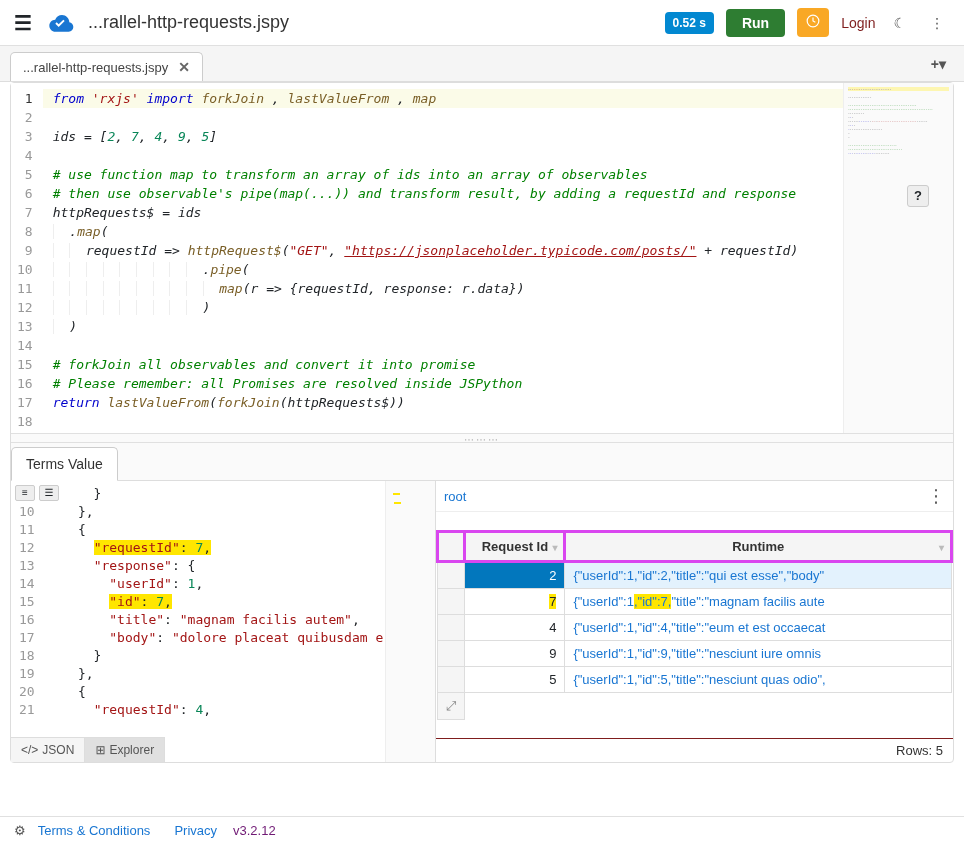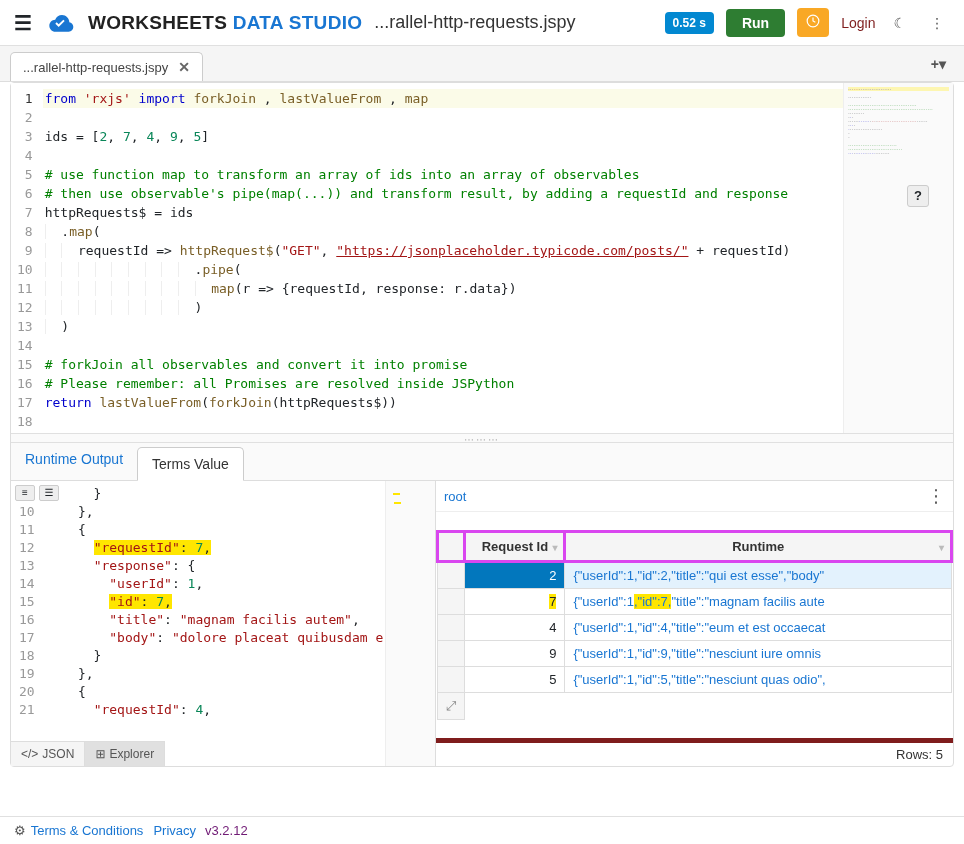--- a/index.html
+++ b/index.html
@@ -28,21 +28,21 @@
 .tab-spacer { flex: 1; }
 .add-tab { padding: 4px 8px; color: #555; cursor: pointer; font-weight: bold; }
 .help-btn { position: absolute; right: 24px; top: 102px; background: #eee; border: 1px solid #ccc; width: 22px; height: 22px; border-radius: 3px; font-size: 13px; font-weight: bold; text-align: center; line-height: 20px; cursor: pointer; z-index: 5; }
 
 
 .editor-wrap { border: 1px solid #ddd; border-radius: 4px; margin: 0 10px; display: flex; flex-direction: column; position: relative; }
 .editor { display: flex; height: 350px; background: #fff; position: relative; }
 .gutter { background: #fff; color: #999; font-family: "Consolas", monospace; font-size: 13px; text-align: right; padding: 6px 10px 6px 6px; line-height: 19px; user-select: none; border-right: 0; }
 .gutter .cur { color: #333; }
 .code { font-family: "Consolas", monospace; font-size: 13px; padding: 6px 0; line-height: 19px; white-space: pre; flex: 1; overflow: auto; position: relative; }
-.code .line { padding: 0 2px; }
+.code .line { padding: 0 10px; font-style: italic; }
 .code .line.hl { background: #fbfbe8; }
 .kw { color: #0000cc; }
 .str { color: #a31515; }
 .num { color: #098658; }
 .fn { color: #795e26; }
 .com { color: #008000; }
 .url { color: #a31515; text-decoration: underline; }
 .minimap { width: 110px; background: #fafafa; border-left: 1px solid #eee; font-size: 3px; line-height: 4px; padding: 4px; overflow: hidden; font-family: monospace; }
 .minimap .ml { white-space: pre; }
 .minimap .hl { background: #fdf6b1; }
@@ -81,47 +81,43 @@
 .grid table { width: 100%; border-collapse: collapse; font-size: 13px; }
 .grid th { background: #f5f5f5; border: 3px solid #d946ef; padding: 6px 8px; text-align: center; font-weight: 700; color: #333; position: relative; }
 .grid th .filter { position: absolute; right: 6px; top: 50%; transform: translateY(-50%); color: #bbb; font-size: 10px; }
 .grid td { border: 1px solid #ddd; padding: 5px 8px; white-space: nowrap; overflow: hidden; text-overflow: ellipsis; max-width: 280px; }
 .grid td.idcol { text-align: right; width: 100px; }
 .grid td.resp { color: #1976d2; }
 .grid tr.sel td.idcol { background: #0277bd; color: #fff; }
 .grid tr.sel td.resp { background: #e3f2fd; }
 .row-grip { width: 24px; background: #f5f5f5; border: 1px solid #ddd; }
 .hly2 { background: #ffe600; }
-.rows-info { text-align: right; padding: 4px 10px; font-size: 13px; color: #333; border-top: 5px solid #7f1d1d; }
+.rows-info { text-align: right; padding: 4px 10px; font-size: 13px; color: #333; border-top: 1px solid #7f1d1d; }
 .expand-ic { width: 22px; text-align: center; color: #888; cursor: pointer; background: #f5f5f5; border: 1px solid #ddd; }
 
 .view-modes { position: absolute; bottom: 0; left: 0; display: flex; background: #f5f5f5; border-top: 1px solid #ddd; }
 .vm-btn { padding: 5px 10px; font-size: 12px; color: #555; border-right: 1px solid #ddd; cursor: pointer; display: flex; align-items: center; gap: 4px; }
 .vm-btn.active { background: #e0e0e0; }
 
 
 .footer { display: flex; align-items: center; padding: 6px 14px; border-top: 1px solid #e0e0e0; font-size: 13px; margin-top: auto; }
 .footer .gear { cursor: pointer; color: #555; }
 .footer .copy { flex: 1; text-align: center; color: #333; }
-.footer a { color: #1976d2; text-decoration: none; margin: 0 5px; cursor: pointer; }
+.footer a { color: #1976d2; text-decoration: none; margin: 0 12px; cursor: pointer; }
 .footer .ver { color: #701a75; margin-left: 4px; }
 </style>
 </head>
 <body>
 
 <div class="header">
   <span class="menu-icon">☰</span>
   <span class="cloud-icon">
     <svg viewBox="0 0 24 18">
         <path d="M19 8.5c0-3-2.5-5.5-5.5-5.5-2.3 0-4.3 1.4-5.1 3.5C5.9 6.6 4 8.6 4 11c0 2.5 2 4.5 4.5 4.5h10c2 0 3.5-1.5 3.5-3.5 0-1.9-1.4-3.4-3-3.5zM11 12l-2.5-2.5 1-1L11 10l3.5-3.5 1 1L11 12z"></path>
       </svg>
-  </span>
-  <span class="brand">
-    <span class="dark">WORKSHEETS</span>
-    <span class="blue">DATA STUDIO</span>
   </span>
   <span class="file-title">...rallel-http-requests.jspy</span>
   <span class="spacer"></span>
   <span class="badge-time">0.52 s</span>
   <button class="btn-run">Run</button>
   <button class="btn-schedule">
     <span><svg width="14" height="14" viewBox="0 0 24 24" fill="#fff">
           <circle cx="12" cy="12" r="10" fill="none" stroke="#fff" stroke-width="2"></circle>
           <path d="M12 6v6l4 2" fill="none" stroke="#fff" stroke-width="2"></path>
         </svg></span>
@@ -184,21 +180,20 @@
         <div class="ml"><span class="mm-green">------------------------------</span></div>
         <div class="ml"><span class="mm-blue">---</span>-<span class="mm-blue">------</span>-<span class="mm-blue">----</span>--------</div>
         <div class="ml">&nbsp;</div>
       </div>
   </div>
 
   <div class="splitter">⋯⋯⋯</div>
 
   <div class="output-panel">
     <div class="out-tabs">
-      <div class="out-tab">Runtime Output</div>
       <div class="out-tab active">Terms Value</div>
     </div>
     <div class="out-body">
 
       <div class="json-pane">
         <div class="toggle-icons">
           <span class="ti">≡</span>
           <span class="ti">☰</span>
         </div>
         <div class="json-gutter" id="json-gutter">

